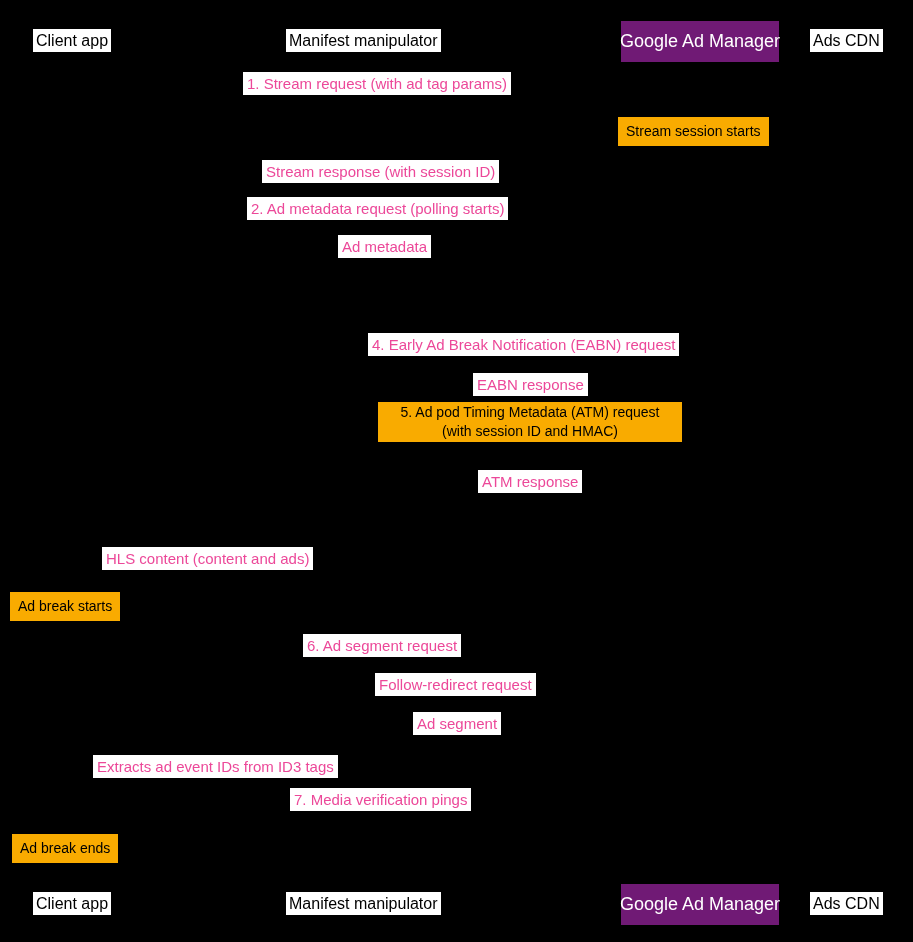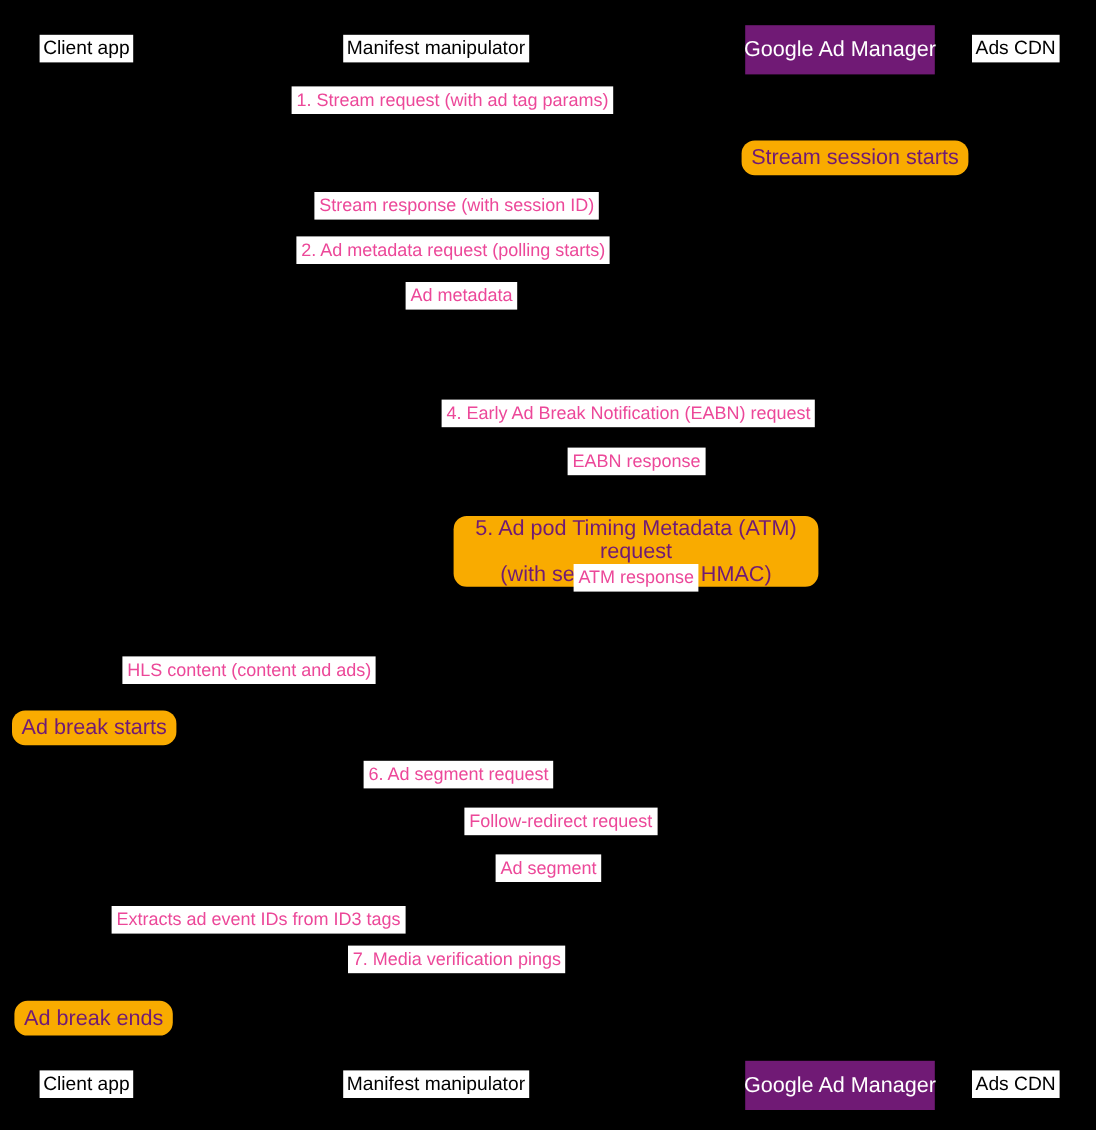--- a/index.html
+++ b/index.html
@@ -16,25 +16,24 @@
     font-size:15px; line-height:19px;
     padding:2px 4px;
     white-space:nowrap;
   }
   .lbl-multi {
     white-space:pre-line;
     text-align:center;
   }
   .note {
     position:absolute;
-    background:#F9AB00; color:#701a75;
-    font-size:18px; line-height:19px;
+    background:#F9AB00; color:#000000;
+    font-size:14px; line-height:19px;
     padding:5px 8px;
     white-space:nowrap;
-    border-radius:11px;
   }
   .note-multi {
     padding:1px 8px;
     white-space:pre-line;
     text-align:center;
   }
   .actor {
     position:absolute;
     background:#ffffff; color:#000000;
     font-size:16px; line-height:21px;
@@ -68,33 +67,33 @@
 
   <div class="lbl" style="left:247px; top:197px;">2. Ad metadata request (polling starts)</div>
 
   <div class="lbl" style="left:338px; top:235px;">Ad metadata</div>
 
 
   <div class="lbl" style="left:368px; top:333px;">4. Early Ad Break Notification (EABN) request</div>
 
   <div class="lbl" style="left:473px; top:373px;">EABN response</div>
 
-  <div class="note note-multi" style="left:378px; top:402px; width:288px;margin-top:28px;">5. Ad pod Timing Metadata (ATM) request
+  <div class="note note-multi" style="left:378px; top:402px; width:288px;">5. Ad pod Timing Metadata (ATM) request
 (with session ID and HMAC)</div>
 
   <div class="lbl" style="left:478px; top:470px;">ATM response</div>
 
 
   <div class="lbl" style="left:102px; top:547px;">HLS content (content and ads)</div>
 
   <div class="note" style="left:10px; top:592px;">Ad break starts</div>
 
   <div class="lbl" style="left:303px; top:634px;">6. Ad segment request</div>
 
-  <div class="lbl" style="left:375px; top:673px;margin-left:12px;">Follow-redirect request</div>
+  <div class="lbl" style="left:375px; top:673px;">Follow-redirect request</div>
 
   <div class="lbl" style="left:413px; top:712px;">Ad segment</div>
 
   <div class="lbl" style="left:93px; top:755px;">Extracts ad event IDs from ID3 tags</div>
 
   <div class="lbl" style="left:290px; top:788px;">7. Media verification pings</div>
 
   <div class="note" style="left:12px; top:834px;">Ad break ends</div>
 
   <div class="actor" style="left:33px; top:892px;">Client app</div>

